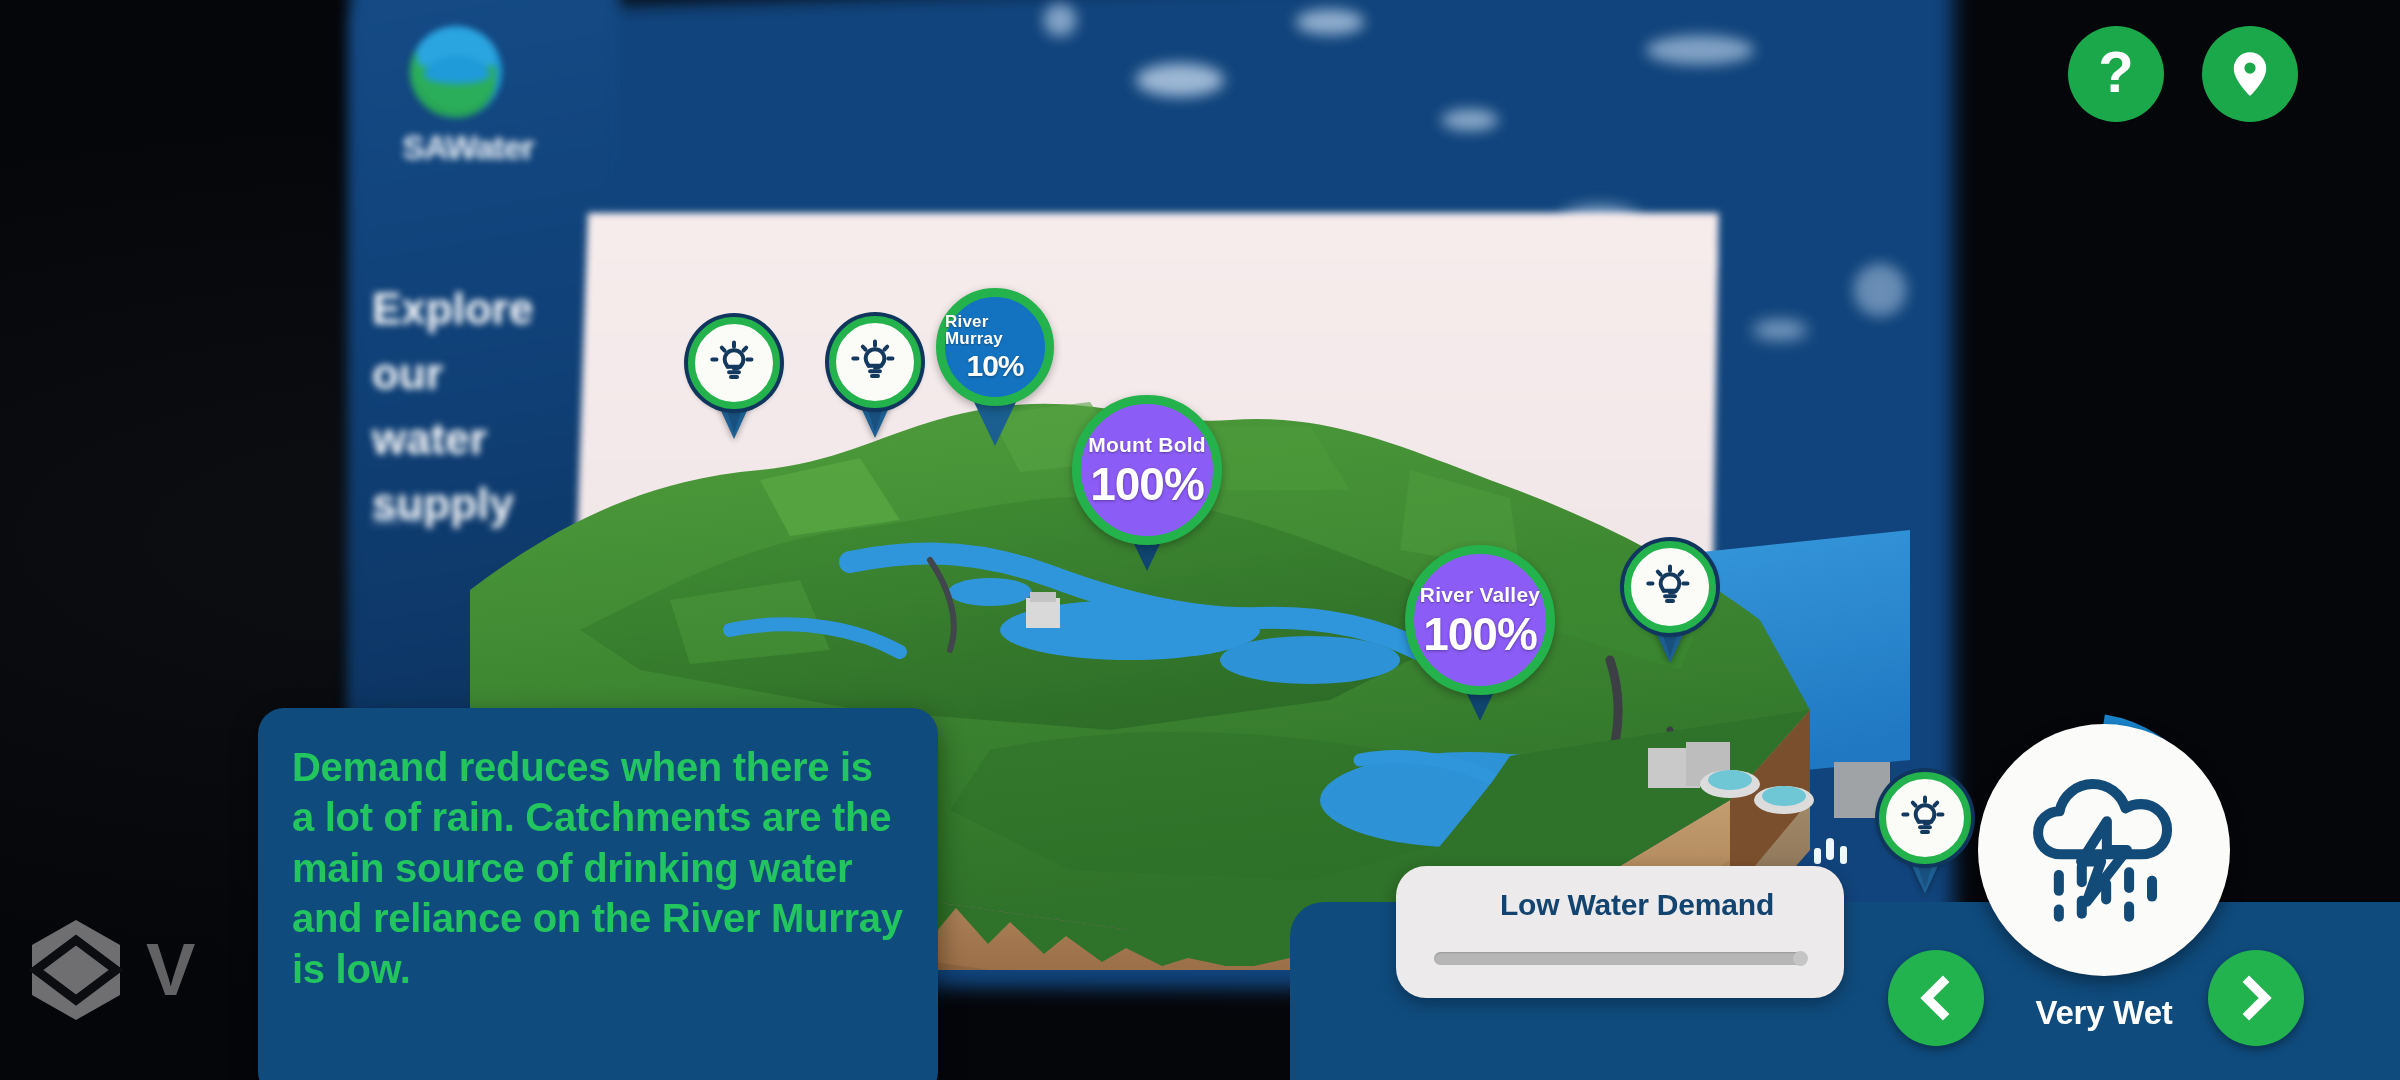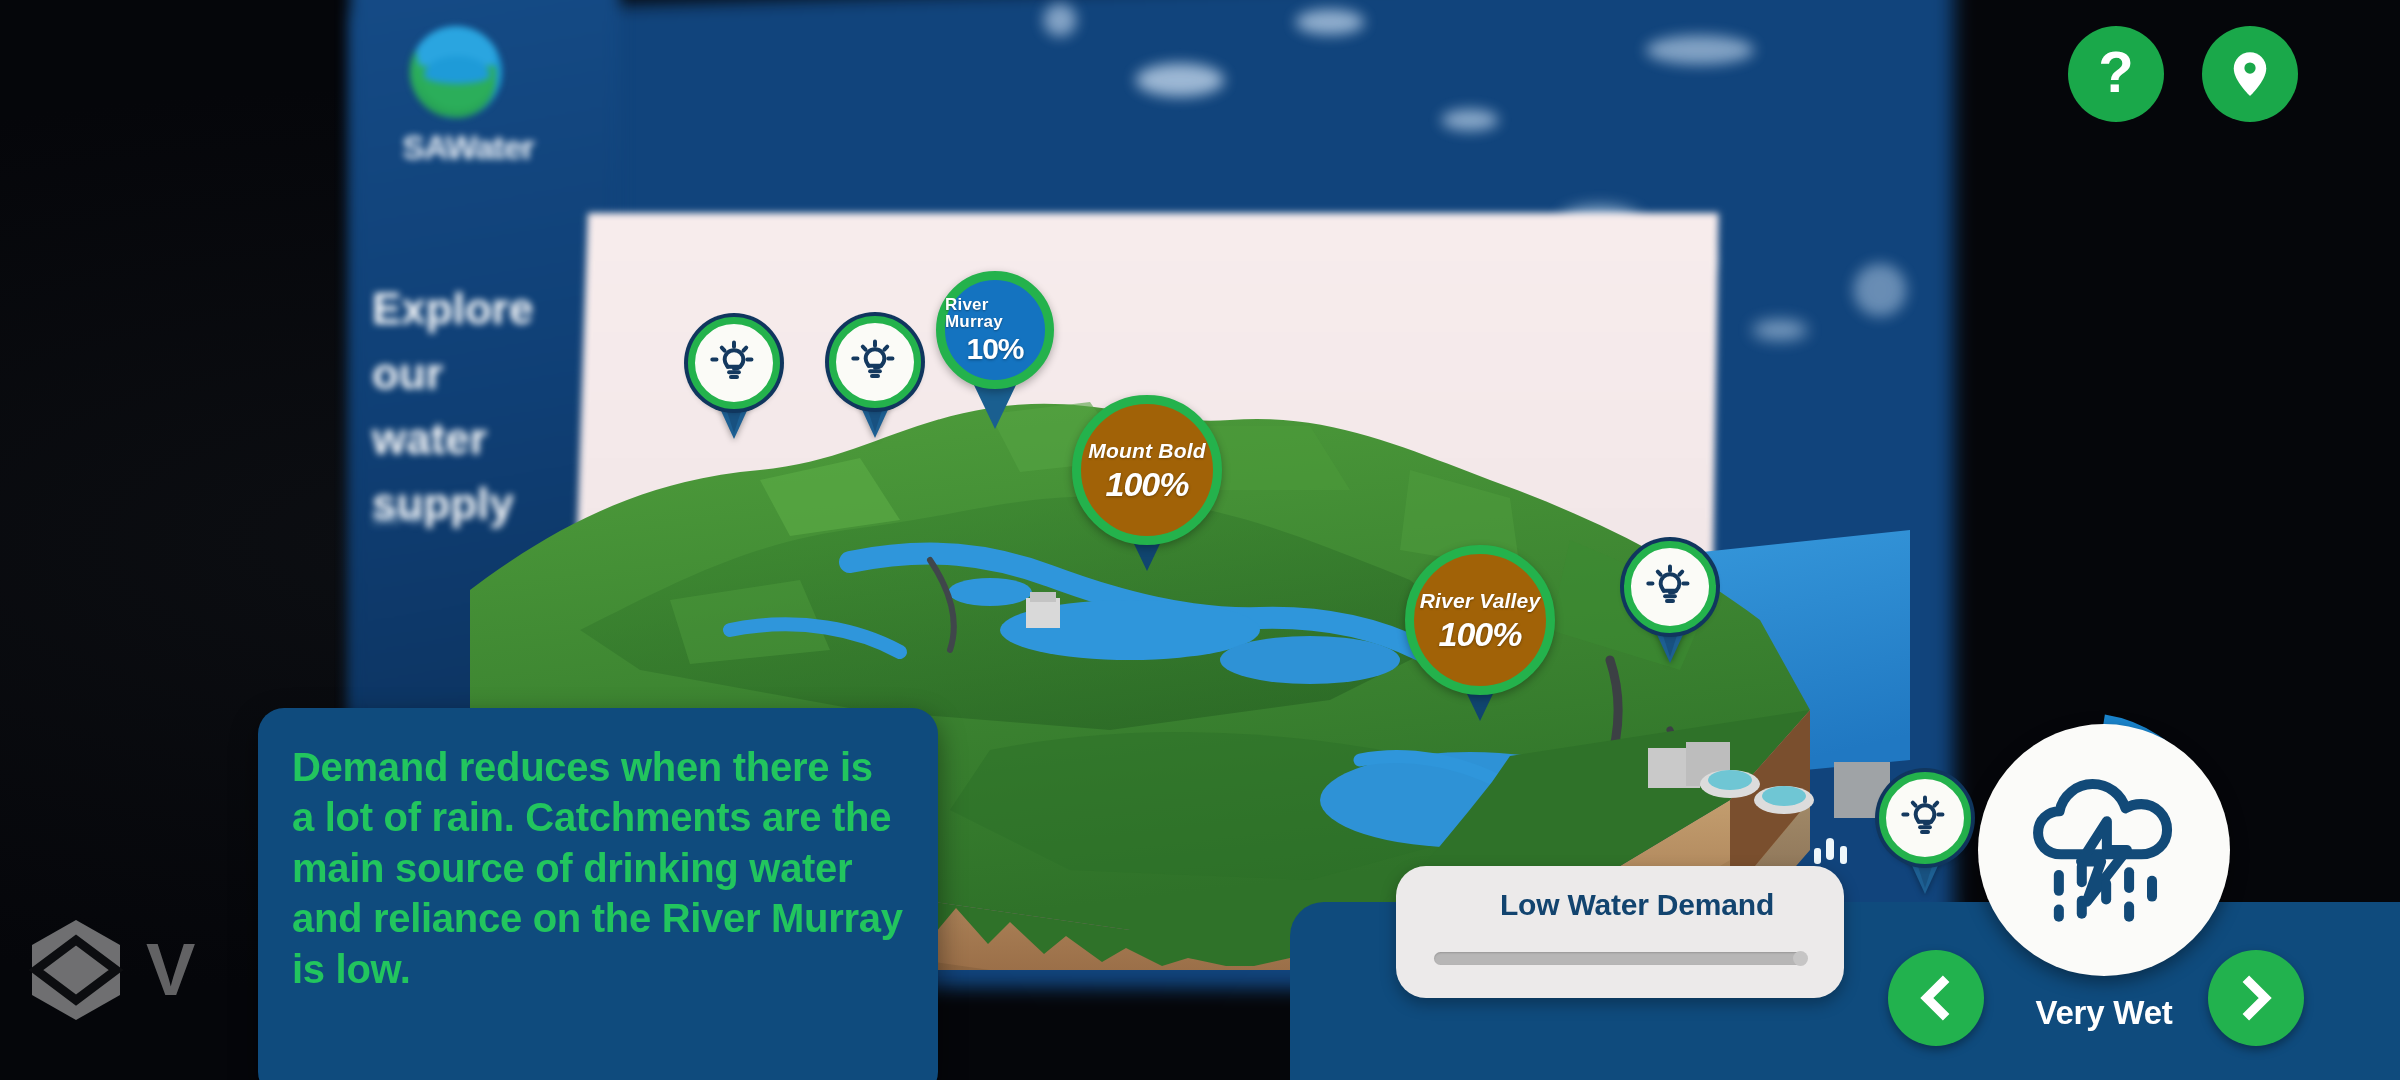--- a/index.html
+++ b/index.html
@@ -134,36 +134,36 @@
   }
   .bulb-pin svg{ position:absolute; left:50%; top:50%; transform:translate(-50%,-50%); z-index:4; }
 
   .data-pin{ width:150px; height:150px; }
   .data-pin .disc{
     position:absolute; inset:0; border-radius:50%;
     border:9px solid #24b24c; z-index:3;
     display:flex; flex-direction:column; align-items:center; justify-content:center;
     box-shadow:0 3px 8px rgba(0,0,0,.3);
   }
-  .data-pin.navy .disc{ background:#a16207;font-style:italic; }
+  .data-pin.navy .disc{ background:#8b5cf6; }
   .data-pin.bright .disc{ background:#1473c0; }
   .data-pin .tail{
     position:absolute; left:50%; top:56%; transform:translateX(-50%);
     width:0;height:0;
     border-left:44px solid transparent; border-right:44px solid transparent;
     z-index:1;
   }
   .data-pin.navy .tail{ border-top:92px solid #10456f; }
   .data-pin.bright .tail{ border-top:92px solid #1a5f90; }
   .data-pin .pname{
     color:#fff; font-weight:bold; font-size:21px; letter-spacing:.2px;
     text-shadow:0 1px 2px rgba(0,0,0,.35); line-height:1;
   }
   .data-pin .pval{
-    color:#fff; font-weight:bold; font-size:34px; letter-spacing:-1px;
+    color:#fff; font-weight:bold; font-size:46px; letter-spacing:-1px;
     margin-top:6px; line-height:1; text-shadow:0 1px 3px rgba(0,0,0,.35);
   }
   .data-pin.small .pname{ font-size:17px; }
   .data-pin.small .pval{ font-size:30px; margin-top:4px; }
 
   
   .info-panel{
     position:absolute; left:258px; top:708px; width:680px; height:390px;
     background:#0f4b7d; border-radius:26px;
     box-shadow:0 10px 28px rgba(0,0,0,.45);
@@ -416,21 +416,21 @@
       <g stroke="#14395f" stroke-width="3.4" stroke-linecap="round" fill="none">
         <path d="M24 29a8 8 0 1 0-8-8c0 3 1.8 4.8 2.6 6.2"></path>
         <path d="M18.6 27.2h10.8"></path>
           <path d="M19.8 32h8.4"></path>
           <path d="M21.4 36h5.2"></path>
         <path d="M24 6.5v3.6M34.5 10.8l-2.4 2.6M39 21h-3.6M9 21H5.4M13.5 10.8l2.4 2.6"></path>
       </g>
     </svg>
   </div>
 
-  <div class="pin data-pin bright small" style="left:995px; top:330px; width:118px; height:118px;">
+  <div class="pin data-pin bright small" style="left:995px; top:347px; width:118px; height:118px;">
     <div class="tail"></div>
     <div class="disc">
       <div class="pname">River Murray</div>
       <div class="pval">10%</div>
     </div>
   </div>
 
   <div class="pin data-pin navy" style="left:1147px; top:470px;">
     <div class="tail"></div>
     <div class="disc">

